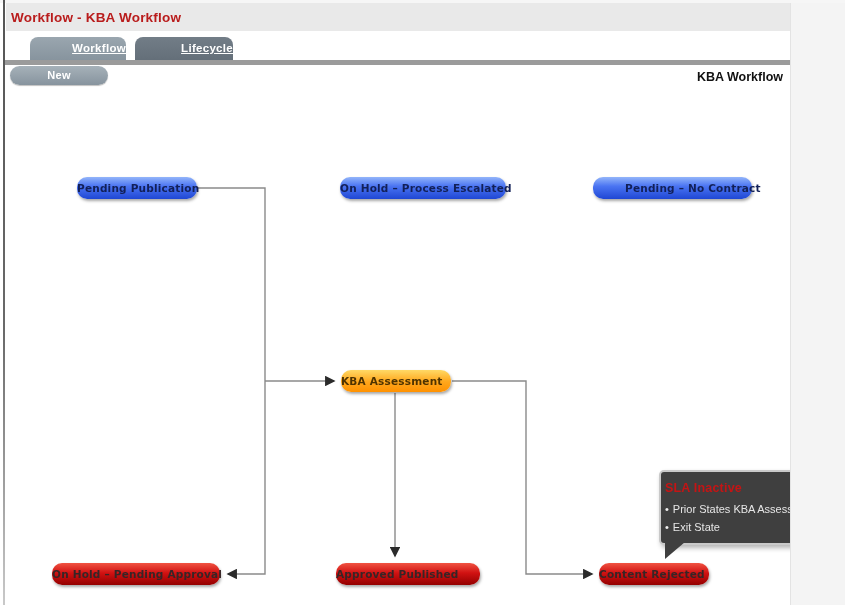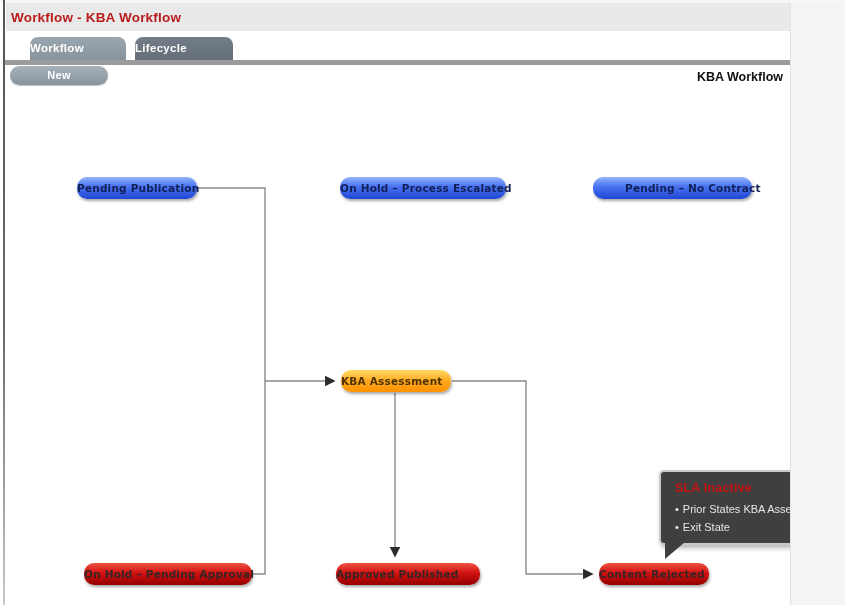--- a/index.html
+++ b/index.html
@@ -10,22 +10,22 @@
   
   .top-strip{position:absolute;left:0;top:0;width:845px;height:3px;background:#f6f6f6;z-index:3;}
   .left-border{position:absolute;left:3px;top:0;width:2px;height:605px;
     background:linear-gradient(180deg,#555 0%,#6a6a6a 55%,#c9c9c9 100%);z-index:4;}
   .right-panel{position:absolute;left:790px;top:0;width:55px;height:605px;
     background:#f4f4f4;border-left:1px solid #e3e3e3;z-index:2;}
   .title-bar{position:absolute;left:6px;top:3px;width:784px;height:28px;
     background:#e9e9e9;z-index:3;display:flex;align-items:center;}
   .title-bar .title{font-size:13.5px;font-weight:bold;color:#b91c1c;padding-left:5px;letter-spacing:.2px;}
   .tab{position:absolute;top:37px;height:23px;z-index:3;border-radius:8px 8px 0 0;
-    color:#fff;font-weight:bold;font-size:11.5px;text-align:left;line-height:23px;
-    letter-spacing:.3px;cursor:pointer;}
+    color:#fff;font-weight:bold;font-size:11.5px;text-align:right;line-height:23px;
+    letter-spacing:.3px;cursor:pointer;text-decoration:underline;}
   .tab-active{left:30px;width:96px;background:linear-gradient(180deg,#9aa6af 0%,#87949e 100%);}
   .tab-inactive{left:135px;width:98px;background:linear-gradient(180deg,#727d87 0%,#646f79 100%);}
   .tab-underline{position:absolute;left:5px;top:60px;width:785px;height:5px;background:#9b9b9b;z-index:3;}
   .new-button{position:absolute;left:10px;top:66px;width:98px;height:19px;z-index:3;
     border-radius:10px;background:linear-gradient(180deg,#a6b1b9 0%,#87949e 100%);
     color:#fff;font-weight:bold;font-size:11px;text-align:center;line-height:19px;
     letter-spacing:.3px;cursor:pointer;box-shadow:0 1px 1px rgba(0,0,0,.25);}
   .page-heading{position:absolute;right:62px;top:70px;z-index:3;
     font-size:12.5px;font-weight:bold;color:#111;}
   
@@ -34,21 +34,21 @@
   .connector{fill:none;stroke:#8a8a8a;stroke-width:1.4;}
   .node{position:absolute;border-radius:10px;text-align:left;font-weight:bold;
     font-size:10.5px;font-family:"DejaVu Sans",sans-serif;letter-spacing:.2px;
     white-space:nowrap;box-shadow:1px 2px 3px rgba(0,0,0,.35);cursor:pointer;}
   .node-blue{background:linear-gradient(180deg,#93b5fa 0%,#4a74f2 42%,#1f47d4 100%);color:#122058;}
   .node-orange{background:linear-gradient(180deg,#ffd966 0%,#ffa81e 52%,#ff9100 100%);color:#4f3300;}
   .node-red{background:linear-gradient(180deg,#f05342 0%,#d11212 45%,#930000 100%);color:#372526;}
   
   .tooltip{position:absolute;left:659px;top:470px;width:158px;z-index:6;
     background:#3f3f3f;border:2px solid #c9c9c9;border-radius:5px;
-    padding:9px 11px 10px 14px;box-shadow:2px 3px 5px rgba(0,0,0,.3);}
+    padding:9px 11px 10px 4px;box-shadow:2px 3px 5px rgba(0,0,0,.3);}
   .tooltip-title{color:#c41414;font-size:12.5px;font-weight:bold;margin-bottom:8px;letter-spacing:.2px;}
   .tooltip-item{color:#e6e6e6;font-size:11px;margin-top:6px;white-space:nowrap;}
   .tooltip-item .bullet{color:#f0f0f0;margin-right:4px;}
   .tooltip-tail{position:absolute;left:4px;top:100%;margin-top:-1px;width:20px;height:17px;
     background:#3f3f3f;clip-path:polygon(0 0,100% 0,0 100%);}
 </style>
 </head>
 <body>
 
 <div class="screen">
@@ -69,21 +69,21 @@
     <div class="tooltip">
       <div class="tooltip-title">SLA Inactive</div>
       <div class="tooltip-item"><span class="bullet">•</span><span>Prior States  KBA Assessment</span></div>
       <div class="tooltip-item"><span class="bullet">•</span><span>Exit State</span></div>
       <div class="tooltip-tail"></div>
     </div>
   <div class="node node-blue" style="left: 77px; top: 177px; width: 120px; height: 22px; line-height: 22px;">Pending Publication</div>
       <div class="node node-blue" style="left: 313px; top: 177px; width: 166px; height: 22px; line-height: 22px; margin-left: 27px;">On Hold – Process Escalated</div>
       <div class="node node-blue" style="left: 593px; top: 177px; width: 127px; height: 22px; line-height: 22px; padding-left: 32px;">Pending – No Contract</div>
       <div class="node node-orange" style="left: 341px; top: 370px; width: 110px; height: 22px; line-height: 22px;">KBA Assessment</div>
-      <div class="node node-red" style="left: 52px; top: 563px; width: 168px; height: 22px; line-height: 22px; margin-left: 32px;">On Hold – Pending Approval</div>
+      <div class="node node-red" style="left: 52px; top: 563px; width: 168px; height: 22px; line-height: 22px;">On Hold – Pending Approval</div>
       <div class="node node-red" style="left: 336px; top: 563px; width: 144px; height: 22px; line-height: 22px;">Approved Published</div>
       <div class="node node-red" style="left: 599px; top: 563px; width: 110px; height: 22px; line-height: 22px;">Content Rejected</div>
     </div>
 
   <div class="top-strip"></div>
   <div class="left-border"></div>
   <div class="right-panel"></div>
 
   <div class="title-bar">
     <span class="title">Workflow - KBA Workflow</span>

